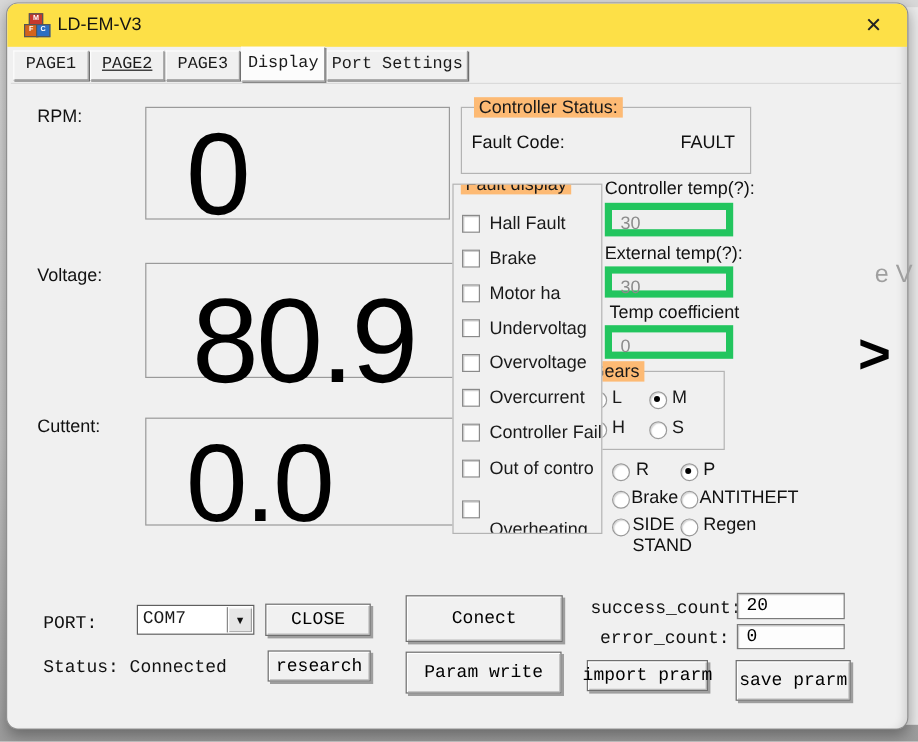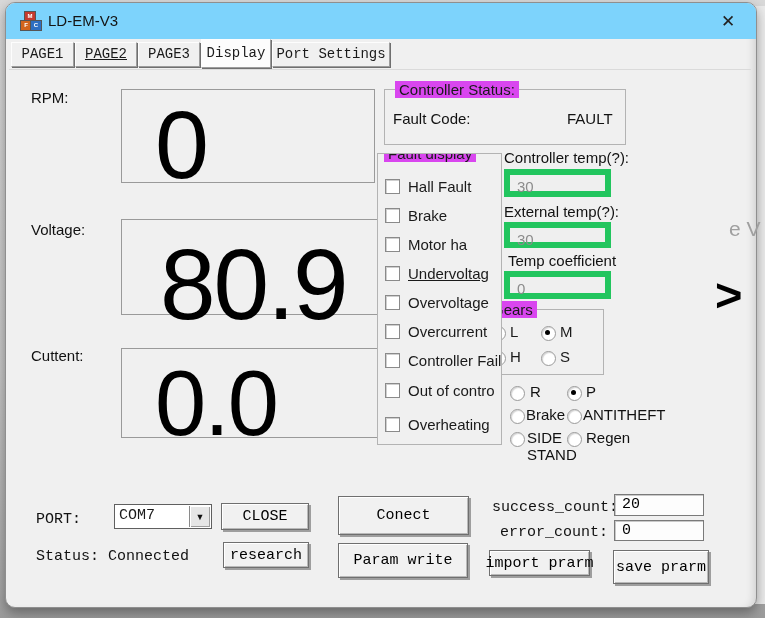--- a/index.html
+++ b/index.html
@@ -11,21 +11,21 @@
   }
   .backdrop-right{position:absolute;right:0;top:6px;bottom:14px;width:14px;background:#ebebeb;}
   .behind-text{position:absolute;left:729px;top:217px;font-size:21px;color:#9f9f9f;z-index:60;}
 
   .win{
     position:absolute;left:5px;top:2px;width:750px;height:604px;
     background:#f0f0f0;border:1px solid #8f8f8f;border-radius:10px;
     box-shadow:0 5px 12px rgba(0,0,0,.35), inset -7px 0 8px -5px rgba(0,0,0,.15);
     overflow:hidden;
   }
-  .titlebar{position:absolute;left:0;top:0;right:0;height:36px;background:#7dd3fc;}
+  .titlebar{position:absolute;left:0;top:0;right:0;height:36px;background:#fde047;}
   .app-icon{position:absolute;left:14px;top:8px;width:22px;height:20px;}
   .app-icon .blk{position:absolute;width:10px;height:9px;border:1px solid #555;
     font-size:6px;line-height:8px;text-align:center;color:#fff;font-weight:bold;}
   .app-icon .b1{left:4px;top:0;background:#c5392e;}
   .app-icon .b2{left:0;top:9px;background:#d3641c;}
   .app-icon .b3{left:10px;top:9px;background:#2d6fc2;}
   .title-text{position:absolute;left:42px;top:9px;font-size:15px;color:#141414;}
   .close-btn{position:absolute;left:703px;top:6px;width:38px;height:26px;
     font-size:17px;font-weight:300;color:#222;text-align:center;line-height:26px;cursor:default;}
 
@@ -36,21 +36,21 @@
   .tab.active{top:36px;height:27px;background:#fcfcfc;z-index:3;line-height:26px;}
   .tab-sep{position:absolute;left:3px;top:66px;width:742px;border-top:1px solid #dadada;}
 
   .lbl{position:absolute;font-size:15px;color:#111;white-space:nowrap;}
   .mono{font-family:"Liberation Mono", monospace;}
 
   .big-box{position:absolute;border:1px solid #9a9a9a;background:#f0f0f0;z-index:1;}
   .big-val{position:absolute;font-size:97px;line-height:1;color:#000;letter-spacing:-2px;white-space:nowrap;}
 
   .group{position:absolute;border:1px solid #b3b3b3;background:#f0f0f0;}
-  .legend{position:absolute;top:-9px;background:#d946ef;padding:0 4px;font-size:15px;white-space:nowrap;}
+  .legend{position:absolute;top:-9px;background:#fdba74;padding:0 4px;font-size:15px;white-space:nowrap;}
 
   .cb{position:absolute;width:13px;height:13px;background:#fff;border:1px solid #8a8a8a;
     box-shadow:inset 1px 1px 0 #cfcfcf;}
   .cb-row-label{position:absolute;font-size:15px;white-space:nowrap;}
 
   .radio{position:absolute;width:13px;height:13px;border:1px solid #9a9a9a;border-radius:50%;
     background:#fff;box-shadow:inset 1px 1px 1px #d5d5d5;}
   .radio.sel::after{content:"";position:absolute;left:3px;top:3px;width:5px;height:5px;
     border-radius:50%;background:#000;}
 
@@ -122,31 +122,31 @@
 
   <div class="group" style="left:371px;top:150px;width:123px;height:290px;z-index:2;overflow:hidden;">
     <span class="legend" style="left:6px;">Fault display</span>
     <span class="cb" style="left:7px;top:25px;"></span>
     <span class="cb-row-label" style="left:30px;top:24px;">Hall Fault</span>
     <span class="cb" style="left:7px;top:54px;"></span>
     <span class="cb-row-label" style="left:30px;top:53px;">Brake</span>
     <span class="cb" style="left:7px;top:83px;"></span>
     <span class="cb-row-label" style="left:30px;top:82px;">Motor ha</span>
     <span class="cb" style="left:7px;top:112px;"></span>
-    <span class="cb-row-label" style="left:30px;top:111px;text-decoration:underline;">Undervoltag</span>
+    <span class="cb-row-label" style="left:30px;top:111px;">Undervoltag</span>
     <span class="cb" style="left:7px;top:141px;"></span>
     <span class="cb-row-label" style="left:30px;top:140px;">Overvoltage</span>
     <span class="cb" style="left:7px;top:170px;"></span>
     <span class="cb-row-label" style="left:30px;top:169px;">Overcurrent</span>
     <span class="cb" style="left:7px;top:199px;"></span>
     <span class="cb-row-label" style="left:30px;top:198px;">Controller Failure</span>
     <span class="cb" style="left:7px;top:229px;"></span>
     <span class="cb-row-label" style="left:30px;top:228px;">Out of contro</span>
     <span class="cb" style="left:7px;top:263px;"></span>
-    <span class="cb-row-label" style="left:30px;top:262px;">Overheating</span>
+    <span class="cb-row-label" style="left:30px;top:279px;">Overheating</span>
   </div>
 
   <div class="lbl" style="left:498px;top:146px;">Controller temp(?):</div>
   <div class="disabled-field" style="left:498px;top:166px;width:107px;height:28px;">30</div>
 
   <div class="lbl" style="left:498px;top:200px;">External temp(?):</div>
   <div class="disabled-field" style="left:498px;top:219px;width:107px;height:26px;">30</div>
 
   <div class="lbl" style="left:502px;top:249px;">Temp coefficient</div>
   <div class="disabled-field" style="left:498px;top:268px;width:107px;height:28px;">0</div>

